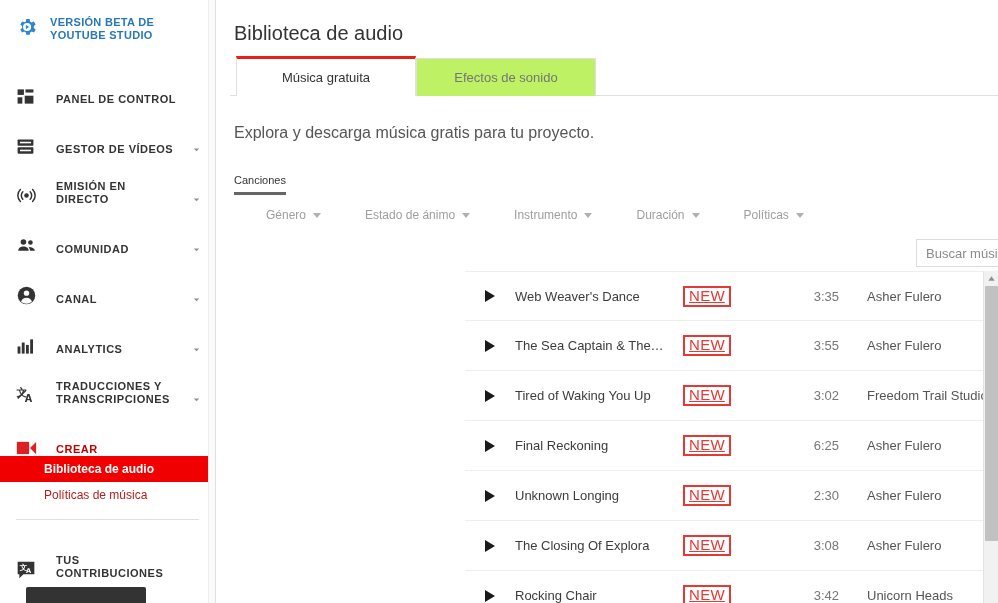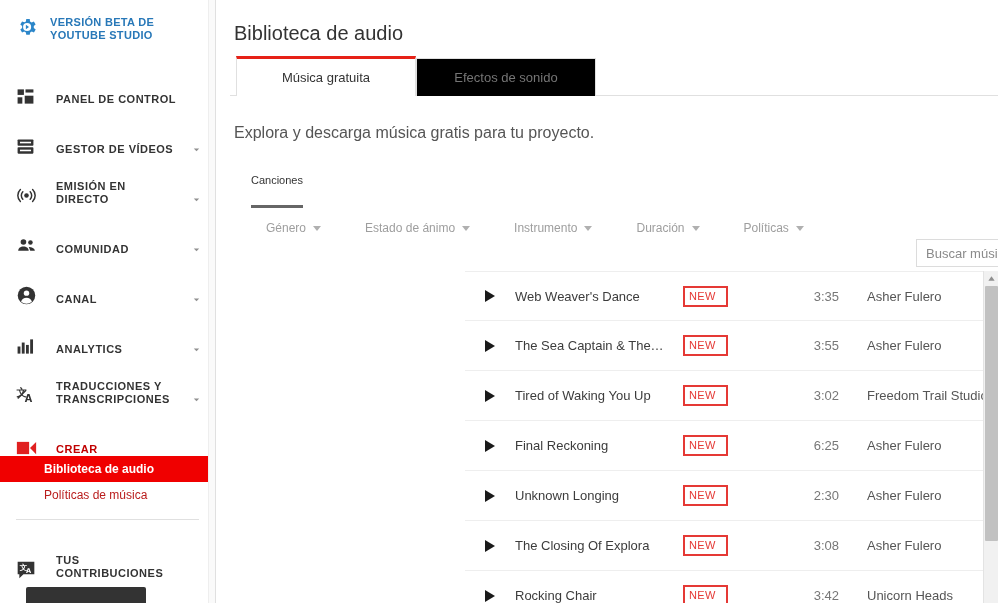--- a/index.html
+++ b/index.html
@@ -75,43 +75,42 @@
   #tabs { display: flex; margin: 12px 0 0 14px; position: relative; padding-left: 6px; }
   #tabs:after {
     content:""; position:absolute; left:0; right:-760px; bottom:0;
     height:1px; background:#e0e0e0;
   }
   .tab {
     height: 38px; padding: 0 22px;
     display: flex; align-items: center; justify-content: center;
     font-size: 13px; color: #757575; cursor: pointer;
     border: 1px solid #e0e0e0; border-bottom: none;
-    background: #000000; position: relative; z-index: 2;
+    background: #bef264; position: relative; z-index: 2;
     min-width: 180px;
   }
   .tab.active {
     background: #ffffff; color: #333333;
     border-top: 3px solid #e62117;
     height: 40px; margin-top: -2px;
   }
   .tab.active:after{
     content:""; position:absolute; left:0; right:0; bottom:-1px; height:1px; background:#fff;
   }
 
   #blurb {
     font-size: 16px; color: #555555; font-weight: normal;
     padding: 28px 0 0 18px;
   }
 
   #songs-tab-wrap { margin: 28px 0 0 18px; }
   #songs-tab {
     display: inline-block; font-size: 11px; color: #333333;
-    padding-bottom: 19px; border-bottom: 3px solid #666666;
+    padding-bottom: 6px; border-bottom: 3px solid #666666;
     cursor: pointer;
-    margin-left: 17px;
   }
 
   #filters { display: flex; align-items: center; margin: 8px 0 0 26px; gap: 0; }
   .filter {
     display: flex; align-items: center; gap: 7px;
     font-size: 12px; color: #9e9e9e; cursor: pointer;
     padding: 5px 20px 5px 0;
     margin-left: 24px;
   }
   .caret { width: 0; height: 0; border-left: 4px solid transparent;
@@ -142,21 +141,21 @@
   }
   .row:first-child { border-top: 1px solid #eeeeee; }
   .c-play { width: 50px; flex: 0 0 50px; display: flex; justify-content: center; align-items: center; cursor: pointer; }
   .play-tri { width: 0; height: 0; border-top: 6px solid transparent;
               border-bottom: 6px solid transparent; border-left: 10px solid #1a1a1a; }
   .c-title { width: 168px; flex: 0 0 168px; color: #3c3c3c;
              white-space: nowrap; overflow: hidden; text-overflow: ellipsis; padding-right: 6px; }
   .c-badge { width: 100px; flex: 0 0 100px; }
   .badge-new {
     display: inline-block; border: 2px solid #e53935; color: #e53935;
-    font-size: 11px; line-height: 12px; padding: 2px 10px 3px 4px; letter-spacing: .3px;
+    font-size: 15px; line-height: 12px; padding: 2px 4px 3px 4px; letter-spacing: .3px; text-decoration: underline;
   }
   .c-dur { width: 62px; flex: 0 0 62px; text-align: right; color: #777777; padding-right: 6px; }
   .c-artist { width: 165px; flex: 0 0 165px; color: #555555; padding-left: 22px;
               white-space: nowrap; overflow: hidden; text-overflow: ellipsis; }
 
   
   #vscroll {
     position: absolute; right: 0; top: 271px; width: 15px; height: 332px;
     background: #f1f1f1; border-left: 1px solid #e3e3e3;
   }

